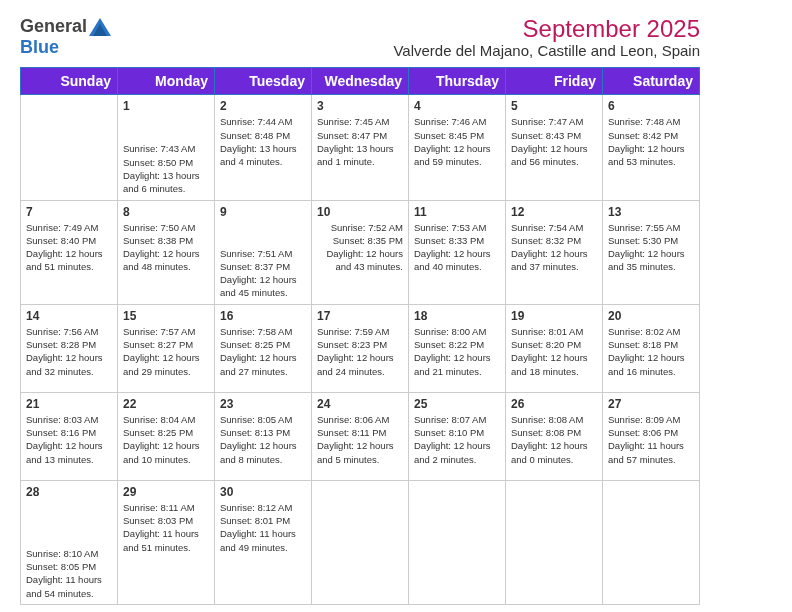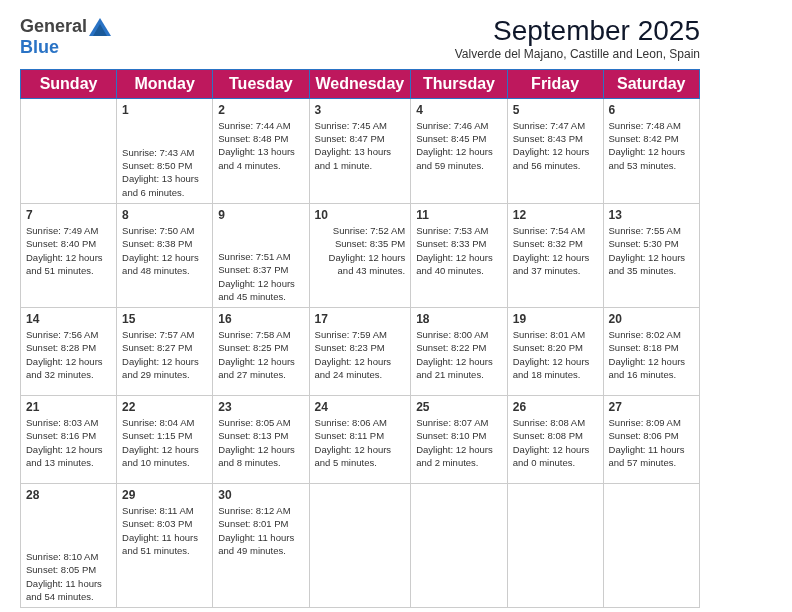--- a/index.html
+++ b/index.html
@@ -26,42 +26,42 @@
       align-items: flex-start;
     }
     .logo-row {
       display: flex;
       align-items: center;
     }
     .title-section {
       text-align: right;
     }
     .month-title {
-      font-size: 28px;
+      font-size: 24px;
       font-weight: 300;
-      color: #0f172a;
+      color: #be185d;
       line-height: 1.1;
     }
     .location-title {
-      font-size: 12px;
+      font-size: 15px;
       color: #333;
       font-weight: 400;
     }
     .calendar {
       width: 100%;
       border-collapse: collapse;
       margin-top: 8px;
       font-size: 11px;
     }
     .calendar th {
-      background-color: #be185d;
+      background-color: #6d28d9;
       color: #fff;
-      text-align: center;
+      text-align: right;
       padding: 5px 6px;
-      font-size: 16px;
+      font-size: 14px;
       font-weight: 600;
       border: 1px solid #2a73c5;
     }
     .calendar td {
       border: 1px solid #ccc;
       vertical-align: top;
       padding: 4px 5px;
       width: 14.28%;
       height: 88px;
       color: #333;
@@ -272,21 +272,21 @@
           <td>
             <span class="day-num">21</span>
             <div class="day-info" style="white-space: pre-line;">Sunrise: 8:03 AM
 Sunset: 8:16 PM
 Daylight: 12 hours
 and 13 minutes.</div>
           </td>
           <td>
             <span class="day-num">22</span>
             <div class="day-info" style="white-space: pre-line;">Sunrise: 8:04 AM
-Sunset: 1:15 PM
+Sunset: 8:25 PM
 Daylight: 12 hours
 and 10 minutes.</div>
           </td>
           <td>
             <span class="day-num">23</span>
             <div class="day-info" style="white-space: pre-line;">Sunrise: 8:05 AM
 Sunset: 8:13 PM
 Daylight: 12 hours
 and 8 minutes.</div>
           </td>

